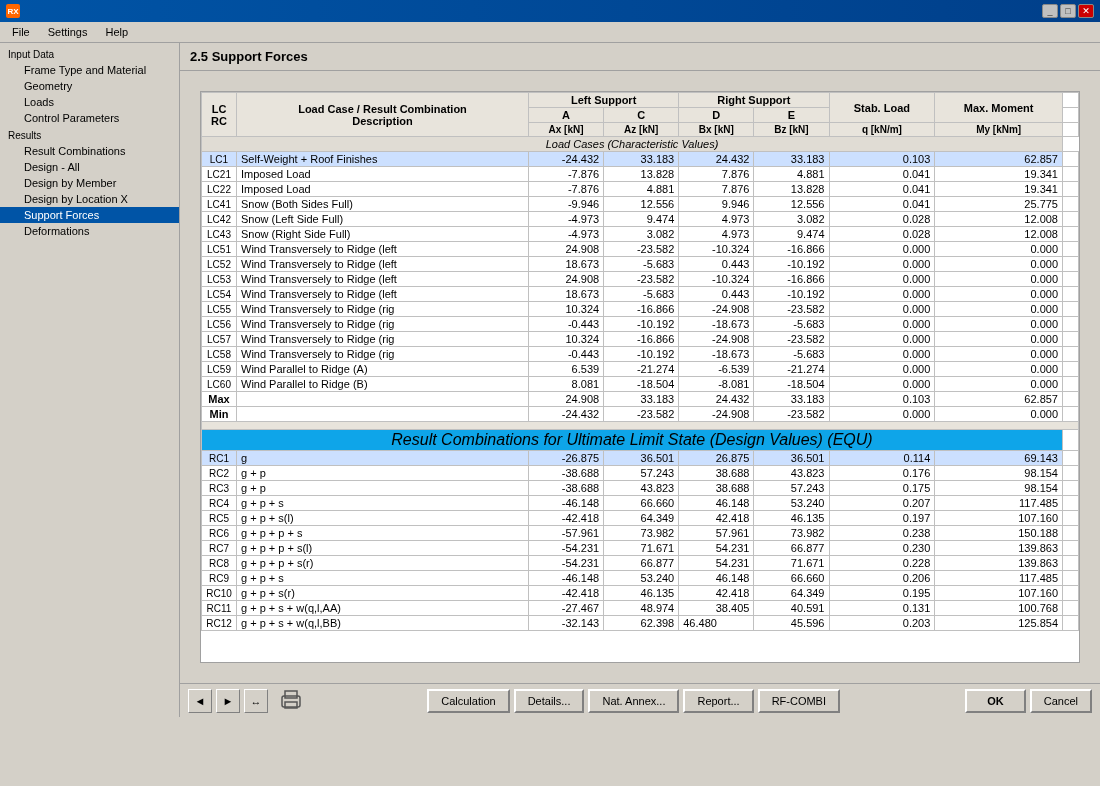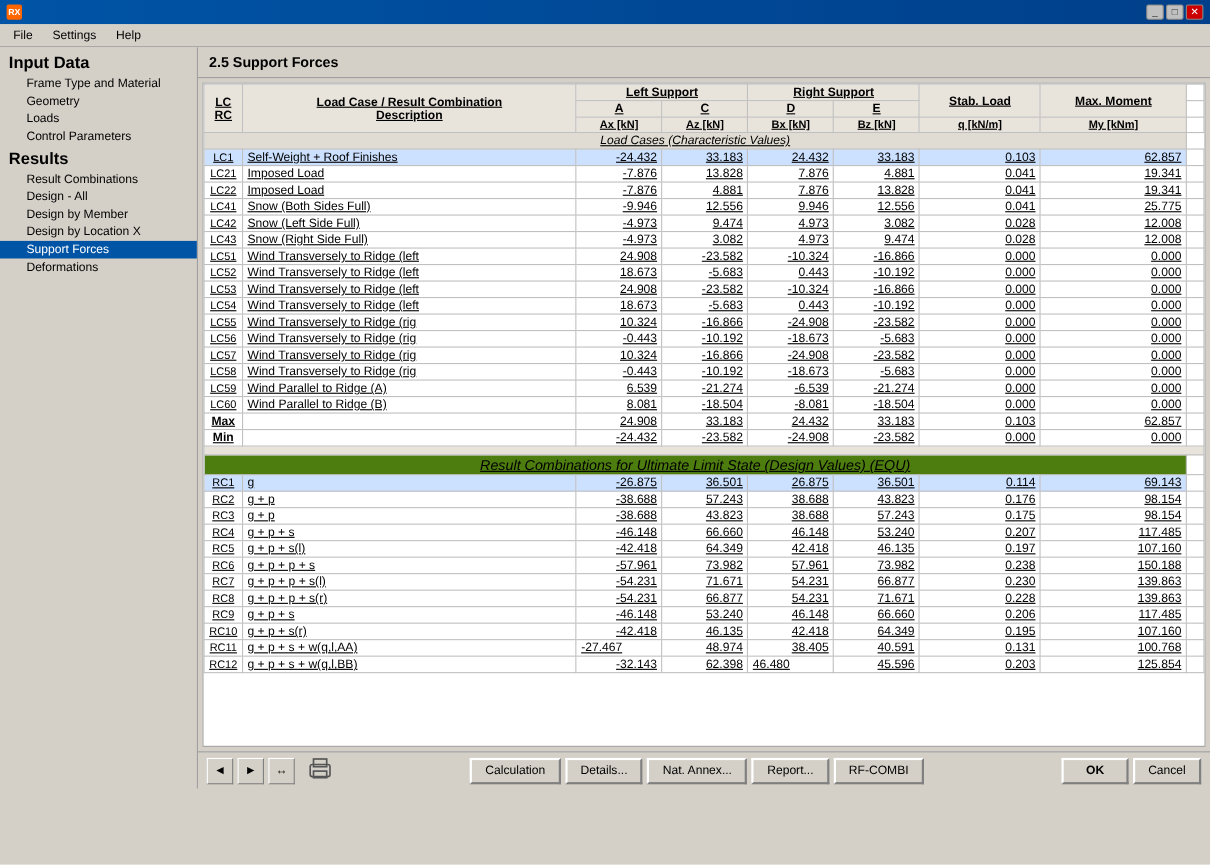--- a/index.html
+++ b/index.html
@@ -38,21 +38,21 @@
     .sidebar {
       width: 180px;
       min-width: 180px;
       background: #d4d0c8;
       border-right: 1px solid #a0a0a0;
       padding: 4px 0;
       overflow-y: auto;
     }
     
     .sidebar-section { margin-bottom: 2px; }
-    .sidebar-section-title { font-weight: bold; font-size: 15px; padding: 2px 8px; color: #000; }
+    .sidebar-section-title { font-weight: normal; font-size: 10px; padding: 2px 8px; color: #000; }
     .sidebar-item {
       padding: 2px 16px;
       cursor: pointer;
       font-size: 11px;
       color: #000;
     }
     .sidebar-item.active { background: #0054a6; color: white; }
     .sidebar-item.sub { padding-left: 24px; }
     
     .content-area {
@@ -69,23 +69,22 @@
       font-size: 13px;
       font-weight: bold;
       color: #000;
       border-bottom: 1px solid #a0a0a0;
     }
     
     .table-container {
       flex: 1;
       overflow: auto;
       background: white;
-      margin: 4px;
+      margin: 20px;
       border: 1px solid #a0a0a0;
-      text-decoration: underline;
     }
     
     table {
       border-collapse: collapse;
       width: 100%;
       font-size: 11px;
     }
     
     th, td {
       border: 1px solid #c0c0c0;
@@ -107,23 +106,23 @@
       font-weight: bold;
     }
     
     .section-header {
       background: #e0dcd4;
       font-style: italic;
       font-size: 11px;
     }
     
     .rc-section-header {
-      background: #4d7c0f;
+      background: #0ea5e9;
       font-style: italic;
-      font-size: 13px;
+      font-size: 16px;
     }
     
     .bottom-toolbar {
       background: #d4d0c8;
       border-top: 1px solid #a0a0a0;
       padding: 4px 8px;
       display: flex;
       align-items: center;
       justify-content: space-between;
       height: 34px;
@@ -571,21 +570,21 @@
     <td style="text-align:right; ">46.135</td>
     <td style="text-align:right; ">42.418</td>
     <td style="text-align:right; ">64.349</td>
     <td style="text-align:right; ">0.195</td>
     <td style="text-align:right; ">107.160</td>
     <td></td>
   </tr>
             <tr>
     <td style="text-align:center; font-size:10px; ">RC11</td>
     <td style="">g + p + s + w(q,l,AA)</td>
-    <td style="">-27.467</td>
+    <td style="text-align:right; ">-27.467</td>
     <td style="text-align:right; ">48.974</td>
     <td style="text-align:right; ">38.405</td>
     <td style="text-align:right; ">40.591</td>
     <td style="text-align:right; ">0.131</td>
     <td style="text-align:right; ">100.768</td>
     <td></td>
   </tr>
             <tr>
     <td style="text-align:center; font-size:10px; ">RC12</td>
     <td style="">g + p + s + w(q,l,BB)</td>

